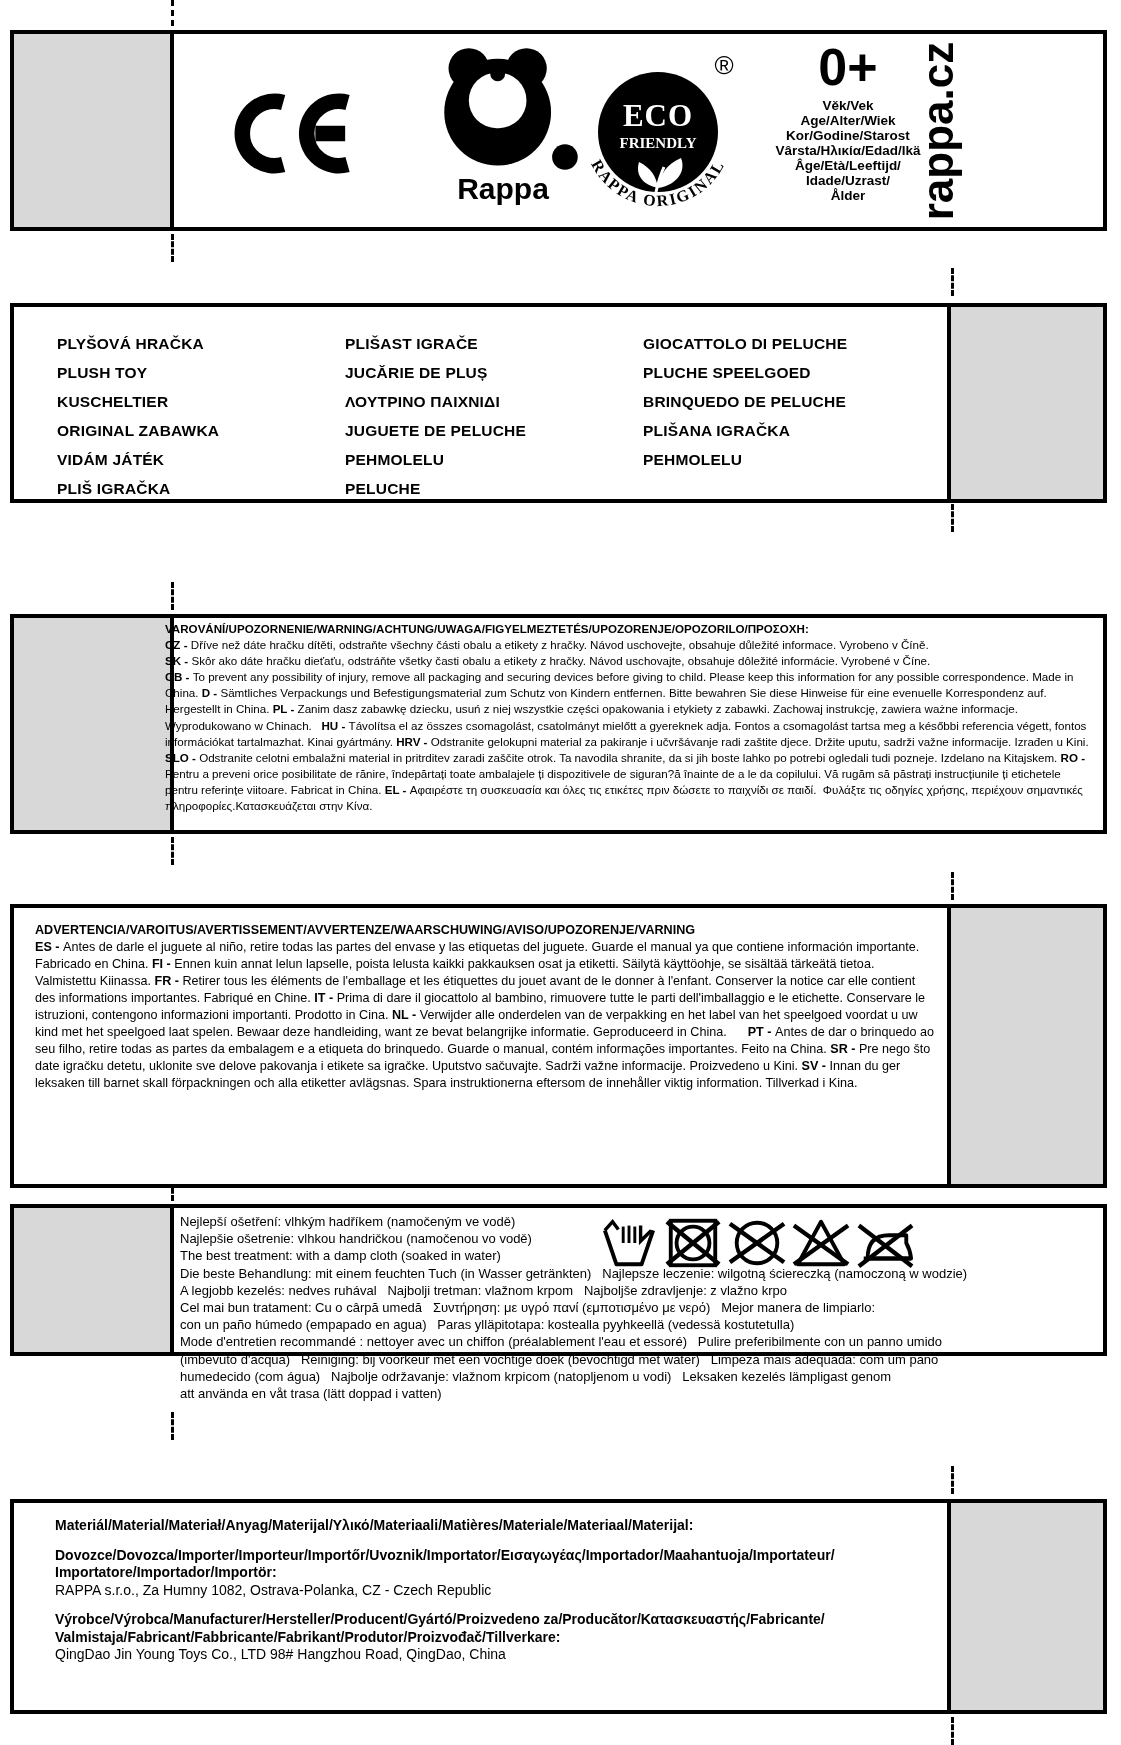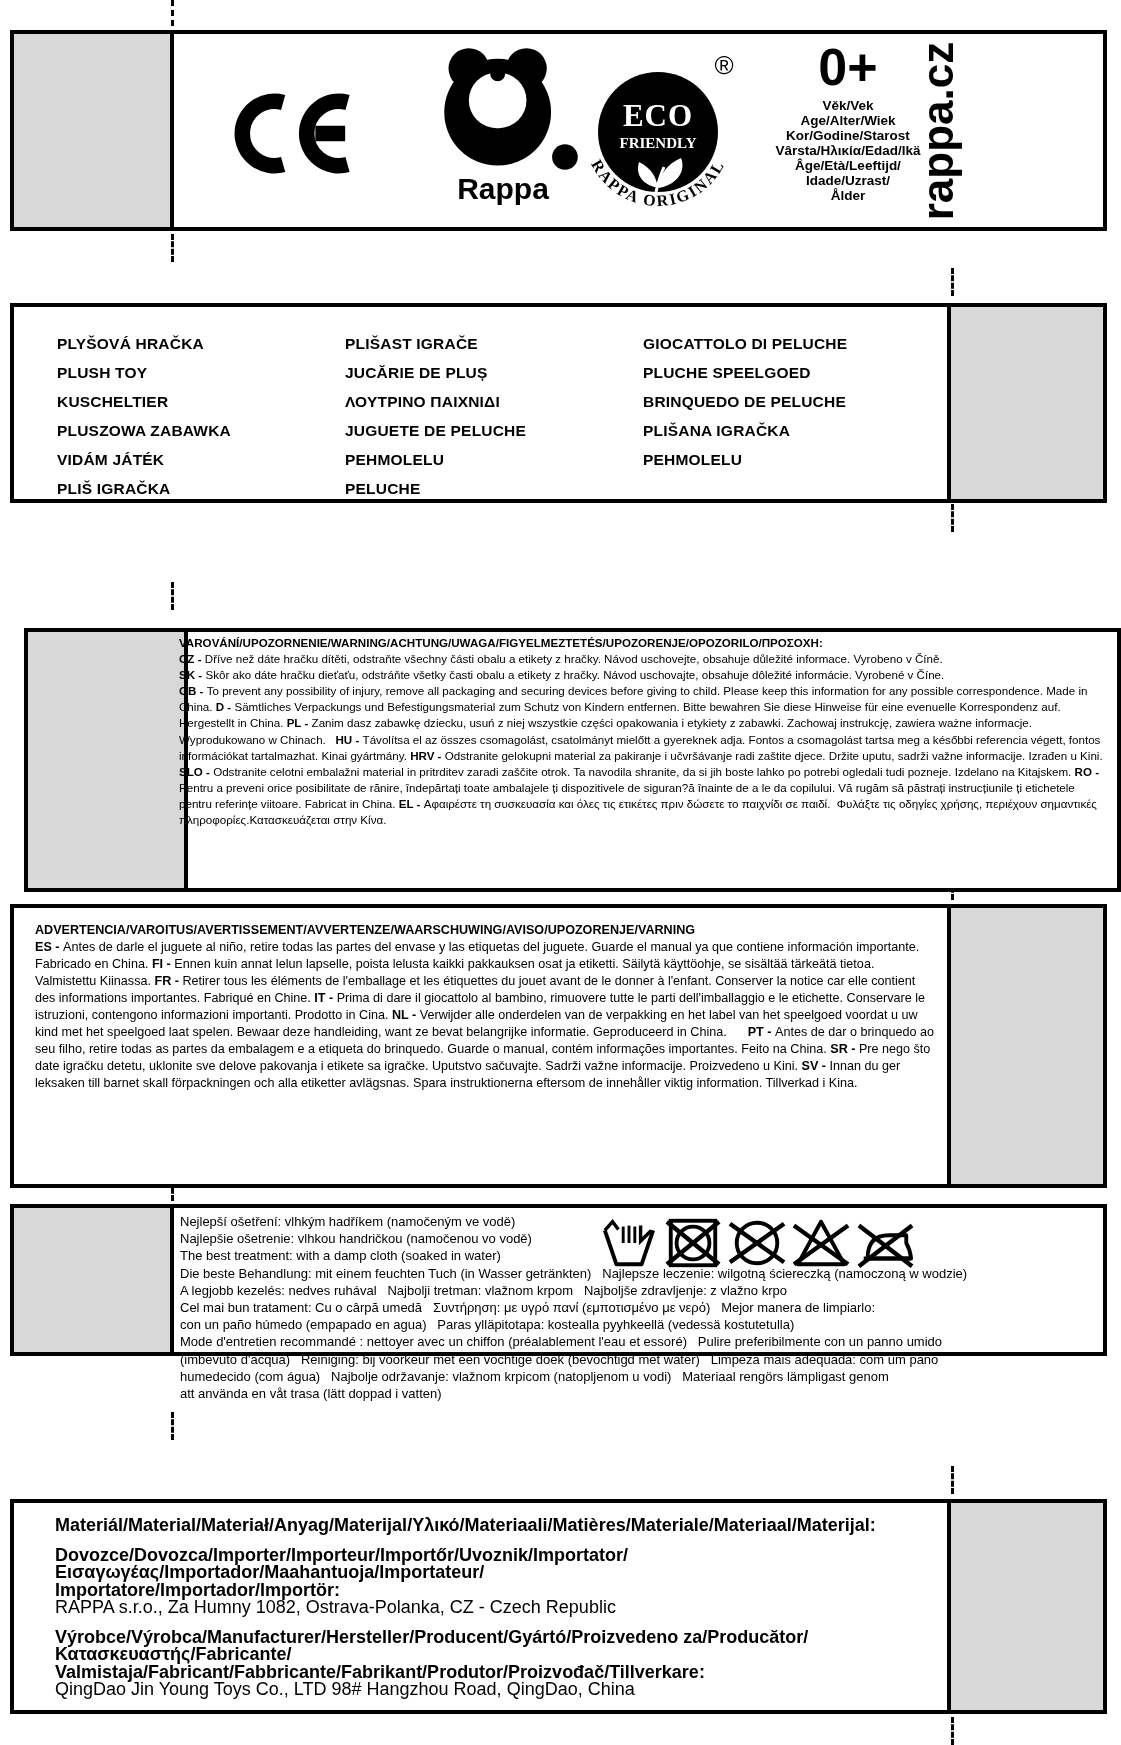--- a/index.html
+++ b/index.html
@@ -20,39 +20,39 @@
   .brand-word{font-size:30px;font-weight:bold;letter-spacing:0;text-align:center;width:150px;margin-top:-4px;}
   .site-wrap{left:862px;top:0;width:125px;height:193px;display:flex;align-items:center;justify-content:center;}
   .site-text{transform:rotate(-90deg);font-size:44px;font-weight:bold;white-space:nowrap;}
 
   
   #band2{top:303px;height:200px;}
   .names-col{position:absolute;top:22px;font-size:15.5px;font-weight:bold;line-height:29px;letter-spacing:.2px;white-space:nowrap;}
   #col1{left:43px;} #col2{left:331px;} #col3{left:629px;}
 
   
-  #band3{top:628px;height:264px;margin-left:14px;}
+  #band3{top:614px;height:220px;}
   .warn1-text{position:absolute;left:151px;right:8px;top:3px;font-size:11.6px;line-height:16.1px;}
   .warn1-text b{font-weight:bold;}
   .warn-header{font-weight:bold;}
 
   
   #band4{top:904px;height:284px;}
   .warn2-text{position:absolute;left:21px;right:168px;top:14px;font-size:12.6px;line-height:17px;}
 
   
   #band5{top:1204px;height:152px;}
   .care-text{position:absolute;left:166px;right:6px;top:5px;font-size:13px;line-height:17.2px;}
   .care-text div{white-space:pre;}
   .care-icons{position:absolute;left:586px;top:6px;display:flex;gap:6px;}
   .care-icons svg{display:block;}
 
   
   #band6{top:1499px;height:215px;}
-  .company-text{position:absolute;left:41px;right:168px;top:14px;font-size:18px;line-height:17.5px;}
+  .company-text{position:absolute;left:41px;right:168px;top:14px;font-size:14px;line-height:17.5px;}
   .bold-lines{font-weight:bold;}
   .plain-line{font-weight:normal;}
   .blk-gap{height:12px;}
 </style>
 </head>
 <body>
 
 <div id="sheet">
 
   <div class="cut" style="left:171px;top:0;height:26px"></div>
@@ -120,21 +120,21 @@
       <span class="site-text">rappa.cz</span>
     </div>
   </div>
 
   <div id="band2" class="band">
     <div class="grey-right"></div>
     <div id="col1" class="names-col">
         <div>PLYŠOVÁ HRAČKA</div>
         <div>PLUSH TOY</div>
         <div>KUSCHELTIER</div>
-        <div>PLUSZOWA ZABAWKA</div>
+        <div>ORIGINAL ZABAWKA</div>
         <div>VIDÁM JÁTÉK</div>
         <div>PLIŠ IGRAČKA</div>
       </div>
     <div id="col2" class="names-col">
         <div>PLIŠAST IGRAČE</div>
         <div>JUCĂRIE DE PLUȘ</div>
         <div>ΛΟΥΤΡΙΝΟ ΠΑΙΧΝΙΔΙ</div>
         <div>JUGUETE DE PELUCHE</div>
         <div>PEHMOLELU</div>
         <div>PELUCHE</div>
@@ -171,21 +171,21 @@
     <div class="care-text">
         <div>Nejlepší ošetření: vlhkým hadříkem (namočeným ve vodě)</div>
         <div>Najlepšie ošetrenie: vlhkou handričkou (namočenou vo vodě)</div>
         <div>The best treatment: with a damp cloth (soaked in water)</div>
         <div>Die beste Behandlung: mit einem feuchten Tuch (in Wasser getränkten)   Najlepsze leczenie: wilgotną ściereczką (namoczoną w wodzie)</div>
         <div>A legjobb kezelés: nedves ruhával   Najbolji tretman: vlažnom krpom   Najboljše zdravljenje: z vlažno krpo</div>
         <div>Cel mai bun tratament: Cu o cârpă umedă   Συντήρηση: με υγρό πανί (εμποτισμένο με νερό)   Mejor manera de limpiarlo:</div>
         <div>con un paño húmedo (empapado en agua)   Paras ylläpitotapa: kostealla pyyhkeellä (vedessä kostutetulla)</div>
         <div>Mode d'entretien recommandé : nettoyer avec un chiffon (préalablement l'eau et essoré)   Pulire preferibilmente con un panno umido</div>
         <div>(imbevuto d'acqua)   Reiniging: bij voorkeur met een vochtige doek (bevochtigd met water)   Limpeza mais adequada: com um pano</div>
-        <div>humedecido (com água)   Najbolje održavanje: vlažnom krpicom (natopljenom u vodi)   Materiaal rengörs lämpligast genom</div>
+        <div>humedecido (com água)   Najbolje održavanje: vlažnom krpicom (natopljenom u vodi)   Leksaken kezelés lämpligast genom</div>
         <div>att använda en våt trasa (lätt doppad i vatten)</div>
       </div>
     <div class="care-icons">
       <svg width="58" height="58" viewBox="0 0 60 60">
         <path d="M5 17 L17 52 H43 L55 17" fill="none" stroke="#000" stroke-width="4" stroke-linejoin="round"></path>
         <path d="M5 17 L13 8 L19 16" fill="none" stroke="#000" stroke-width="3.5"></path>
         <line x1="24" y1="13" x2="24" y2="30" stroke="#000" stroke-width="3"></line>
         <line x1="30" y1="12" x2="30" y2="30" stroke="#000" stroke-width="3"></line>
         <line x1="36" y1="13" x2="36" y2="30" stroke="#000" stroke-width="3"></line>
         <path d="M42 12 L42 28 L53 17" fill="none" stroke="#000" stroke-width="3.5"></path>

